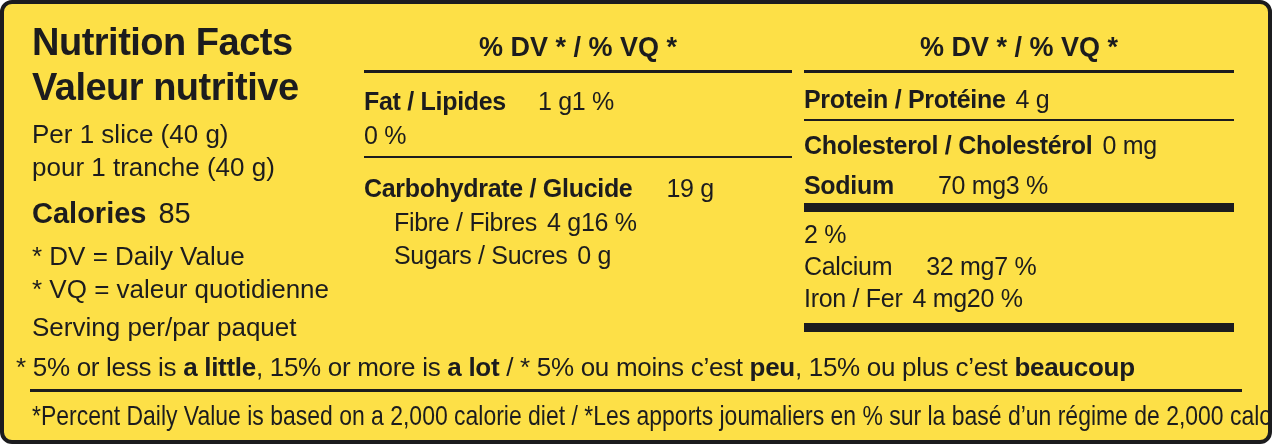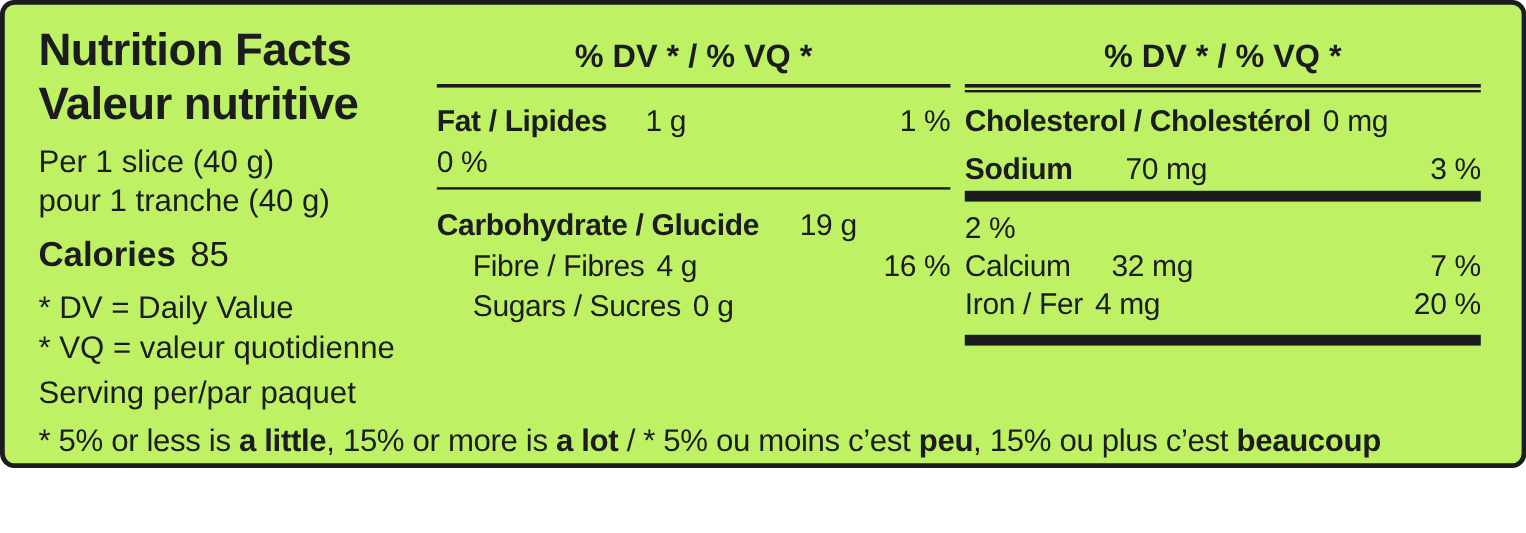--- a/index.html
+++ b/index.html
@@ -1,18 +1,18 @@
 <!DOCTYPE html>
 <html><head>
 <meta charset="utf-8">
 <style>
   html,body { margin:0; padding:0; background:#fff; }
   .label {
-    position:relative; width:1272px; height:390px; box-sizing:border-box;
-    border:4px solid #1c1c1e; border-radius:12px; background:#bef264; overflow:hidden;
+    position:relative; width:1272px; height:444px; box-sizing:border-box;
+    border:4px solid #1c1c1e; border-radius:12px; background:#fde047; overflow:hidden;
     font-family:"Liberation Sans", sans-serif; color:#1c1c1e;
   }
   .b { font-weight:bold; }
   
   .col-left { position:absolute; left:28px; top:16px; width:330px; }
   .title { font-size:38px; font-weight:bold; line-height:45px; letter-spacing:-0.5px; }
   .serving { font-size:26px; line-height:33px; }
   .mt8 { margin-top:8px; }
   .calories { font-size:29px; line-height:34px; margin-top:12px; }
   .calories .val { font-weight:normal; margin-left:12px; }
@@ -20,29 +20,29 @@
   .notes-block { margin-top:10px; }
   .serving-per { font-size:26px; line-height:33px; margin-top:5px; }
   
   .col { position:absolute; top:28px; font-size:25px; letter-spacing:-0.3px; }
   .col-mid { left:360px; width:428px; }
   .col-right { left:800px; width:430px; }
   .dv-header { text-align:center; font-weight:bold; font-size:27px; line-height:30px; letter-spacing:0; }
   .rule3 { height:3px; background:#1c1c1e; margin-top:8px; }
   .rule2 { height:2px; background:#1c1c1e; }
   .bar { height:9px; background:#1c1c1e; }
-  .row { display:flex; justify-content:space-between; align-items:baseline; line-height:36px; }
+  .row { display:flex; align-items:baseline; line-height:36px; }
   .pt10 { padding-top:10px; } .pt8 { padding-top:8px; } .pt6 { padding-top:6px; } .pt4 { padding-top:4px; } .pt12 { padding-top:12px; }
   .lh33 { line-height:33px; } .lh32 { line-height:32px; }
   .indent { padding-left:30px; }
   .gap-s { margin-left:10px; } .gap-m { margin-left:34px; } .gap-l { margin-left:32px; } .gap-xl { margin-left:44px; }
   .group { display:flex; justify-content:space-between; align-items:center; margin-top:2px; }
   .group .line { line-height:33px; }
   
-  .footnote1 { position:absolute; left:28px; top:347px; width:1218px; font-size:26px; line-height:32px; letter-spacing:-0.3px; white-space:nowrap; }
+  .footnote1 { position:absolute; left:12px; top:347px; width:1218px; font-size:26px; line-height:32px; letter-spacing:-0.3px; white-space:nowrap; }
   .sep { position:absolute; left:26px; right:26px; top:385px; height:3px; background:#1c1c1e; }
   .footnote2 { position:absolute; left:28px; top:395px; font-size:28px; line-height:34px; white-space:nowrap; transform:scaleX(0.82); transform-origin:0 0; }
 </style>
 </head>
 <body>
 
 <div class="label">
 
   <div class="col-left">
     <div class="title">Nutrition Facts</div>
@@ -76,20 +76,23 @@
         <span>16 %</span>
       </div>
     <div class="row lh33">
         <span class="indent"><span>Sugars / Sucres</span><span class="gap-s">0 g</span></span>
       </div>
   </div>
 
   <div class="col col-right">
     <div class="dv-header">% DV * / % VQ *</div>
     <div class="rule3"></div>
+    <div class="row pt8">
+        <span><span class="b">Protein / Protéine</span><span class="gap-s">4 g</span></span>
+      </div>
     <div class="rule2" style="margin-top:2px;"></div>
     <div class="row pt6">
         <span><span class="b">Cholesterol / Cholestérol</span><span class="gap-s">0 mg</span></span>
       </div>
     <div class="row pt4">
         <span><span class="b">Sodium</span><span class="gap-xl">70 mg</span></span>
         <span>3 %</span>
       </div>
     <div class="bar"></div>
     <div class="row lh32 pt6">

